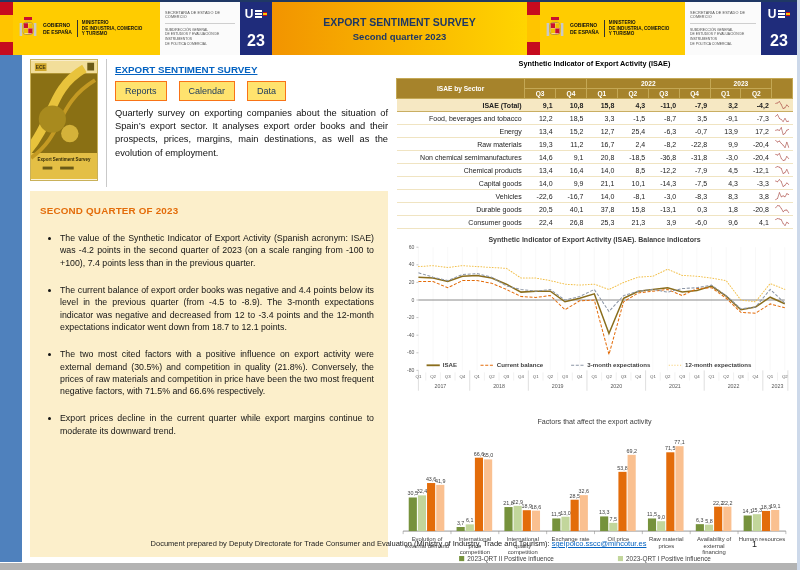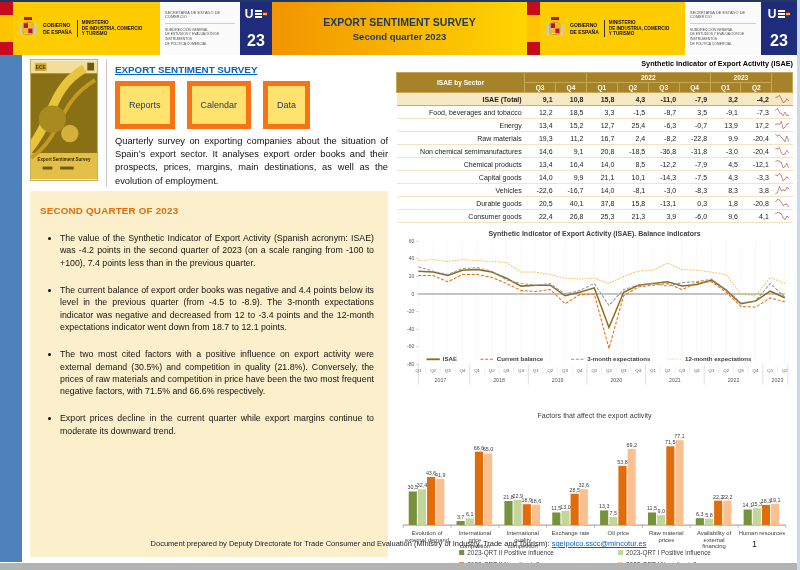--- a/index.html
+++ b/index.html
@@ -43,30 +43,30 @@
   
   main.content { position:absolute; left:22px; top:55px; width:775px; height:480px; display:flex; gap:8px; padding:4px 4px 0 8px; }
   .left-col { width:358px; flex:0 0 auto; }
   .right-col { flex:1; min-width:0; }
 
   .intro { display:flex; gap:8px; height:128px; }
   .cover { width:68px; height:122px; flex:0 0 auto; border:1px solid #c9b15a; cursor:pointer; }
   .intro-text { border-left:1px solid #c9c9c9; padding-left:8px; flex:1; }
   .survey-link { display:inline-block; font-size:9.8px; font-weight:bold; color:#0563C1; text-decoration:underline; cursor:pointer; margin-top:1px; }
   .btn-row { display:flex; gap:12px; margin:4px 0 6px 0; }
-  .ybtn { font-family:"Liberation Sans",sans-serif; font-size:9px; color:#17365D; background:#FFE36E; border:5px solid #f97316; padding:14px 9px; cursor:pointer; }
+  .ybtn { font-family:"Liberation Sans",sans-serif; font-size:9px; color:#17365D; background:#FFE36E; border:1px solid #f97316; padding:4px 9px; cursor:pointer; }
   .desc { font-size:9.3px; line-height:1.42; text-align:justify; color:#111; }
 
   .panel { margin-top:4px; background:#FCEFCB; min-height:366px; padding:14px 14px 22px 10px; }
   .panel h2 { font-size:9.8px; color:#E36C0A; font-weight:bold; letter-spacing:.2px; margin-bottom:16px; }
   .panel ul { list-style:disc; padding-left:20px; }
   .panel li { font-size:8.8px; line-height:1.4; text-align:justify; color:#141414; margin-bottom:15px; }
 
   
-  .tbl-title { font-size:7.3px; font-weight:bold; text-align:right; color:#000; margin-bottom:4px; }
+  .tbl-title { font-size:7.3px; font-weight:bold; text-align:center; color:#000; margin-bottom:10px; }
   table.isae { border-collapse:collapse; width:100%; table-layout:fixed; }
   table.isae th { background:#A6832B; color:#fff; font-size:6.6px; font-weight:bold; border:1px solid #C4A855; padding:1px 2px; }
   th.spark-h { background:#A6832B; }
   table.isae td { font-size:7px; color:#222; padding:0.5px 3px; text-align:right; white-space:nowrap; overflow:hidden; }
   td.lbl { text-align:left; padding-left:10px; }
   tr.total-row td { background:#F6E8C3; font-weight:bold; border-top:1px solid #A6832B; border-bottom:1px solid #C9AE62; }
   tr.total-row td.lbl { padding-left:3px; }
   tr.sector-row td { border-bottom:0.5px solid #F0E4C2; }
   td.spark { padding:0 1px; }
   table.isae { border-bottom:1.5px solid #C9A227; }

